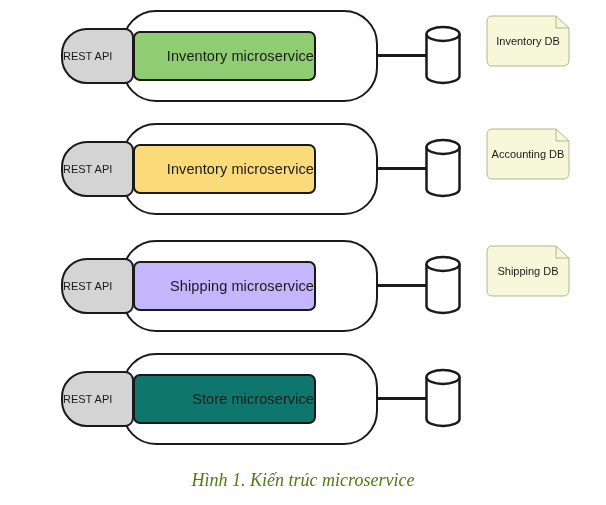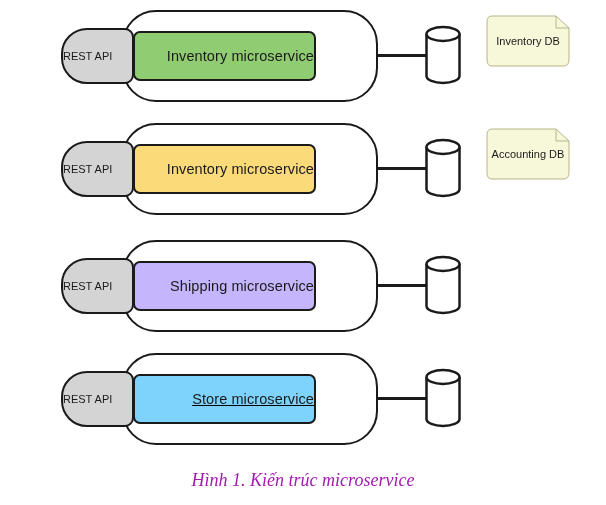--- a/index.html
+++ b/index.html
@@ -138,21 +138,21 @@
   
   .caption {
     position: absolute;
     left: 0;
     top: 470px;
     width: 606px;
     text-align: center;
     font-family: "Liberation Serif", serif;
     font-style: italic;
     font-size: 18px;
-    color: #a21caf;
+    color: #4d7c0f;
   }
 </style>
 </head>
 <body>
 
 <div id="canvas">
 
   <div class="row" style="top:2px;">
     <div class="outer-capsule"></div>
     <div class="inner-box" style="background:#90cc72;">
@@ -215,25 +215,32 @@
     </div>
     <div class="connector"></div>
     <div class="cylinder">
       <svg width="38" height="62" viewBox="0 0 38 62">
         <path d="M2.5,10 L2.5,52" stroke="#1a1a1a" stroke-width="2.5" fill="none"></path>
         <path d="M35.5,10 L35.5,52" stroke="#1a1a1a" stroke-width="2.5" fill="none"></path>
         <path d="M2.5,52 A16.5,7 0 0 0 35.5,52" stroke="#1a1a1a" stroke-width="2.5" fill="none"></path>
         <ellipse cx="19" cy="10" rx="16.5" ry="7" stroke="#1a1a1a" stroke-width="2.5" fill="#ffffff"></ellipse>
       </svg>
     </div>
+    <div class="note">
+      <svg width="84" height="52" viewBox="0 0 84 52">
+        <path d="M6,1 L70,1 L83,13 L83,45 Q83,51 77,51 L6,51 Q1,51 1,45 L1,7 Q1,1 6,1 Z" fill="#f7f7da" stroke="#b5b58a" stroke-width="1"></path>
+        <path d="M70,1 L70,13 L83,13" fill="none" stroke="#b5b58a" stroke-width="1"></path>
+      </svg>
+      <span class="note-label">Shipping DB</span>
+    </div>
   </div>
 
   <div class="row" style="top:345px;">
     <div class="outer-capsule"></div>
-    <div class="inner-box" style="background:#7dd3fc;text-decoration:underline;">
+    <div class="inner-box" style="background:#0f766e;">
       <span class="inner-label">Store microservice</span>
     </div>
     <div class="rest-api">
       <span class="rest-api-label">REST API</span>
     </div>
     <div class="connector"></div>
     <div class="cylinder">
       <svg width="38" height="62" viewBox="0 0 38 62">
         <path d="M2.5,10 L2.5,52" stroke="#1a1a1a" stroke-width="2.5" fill="none"></path>
         <path d="M35.5,10 L35.5,52" stroke="#1a1a1a" stroke-width="2.5" fill="none"></path>

